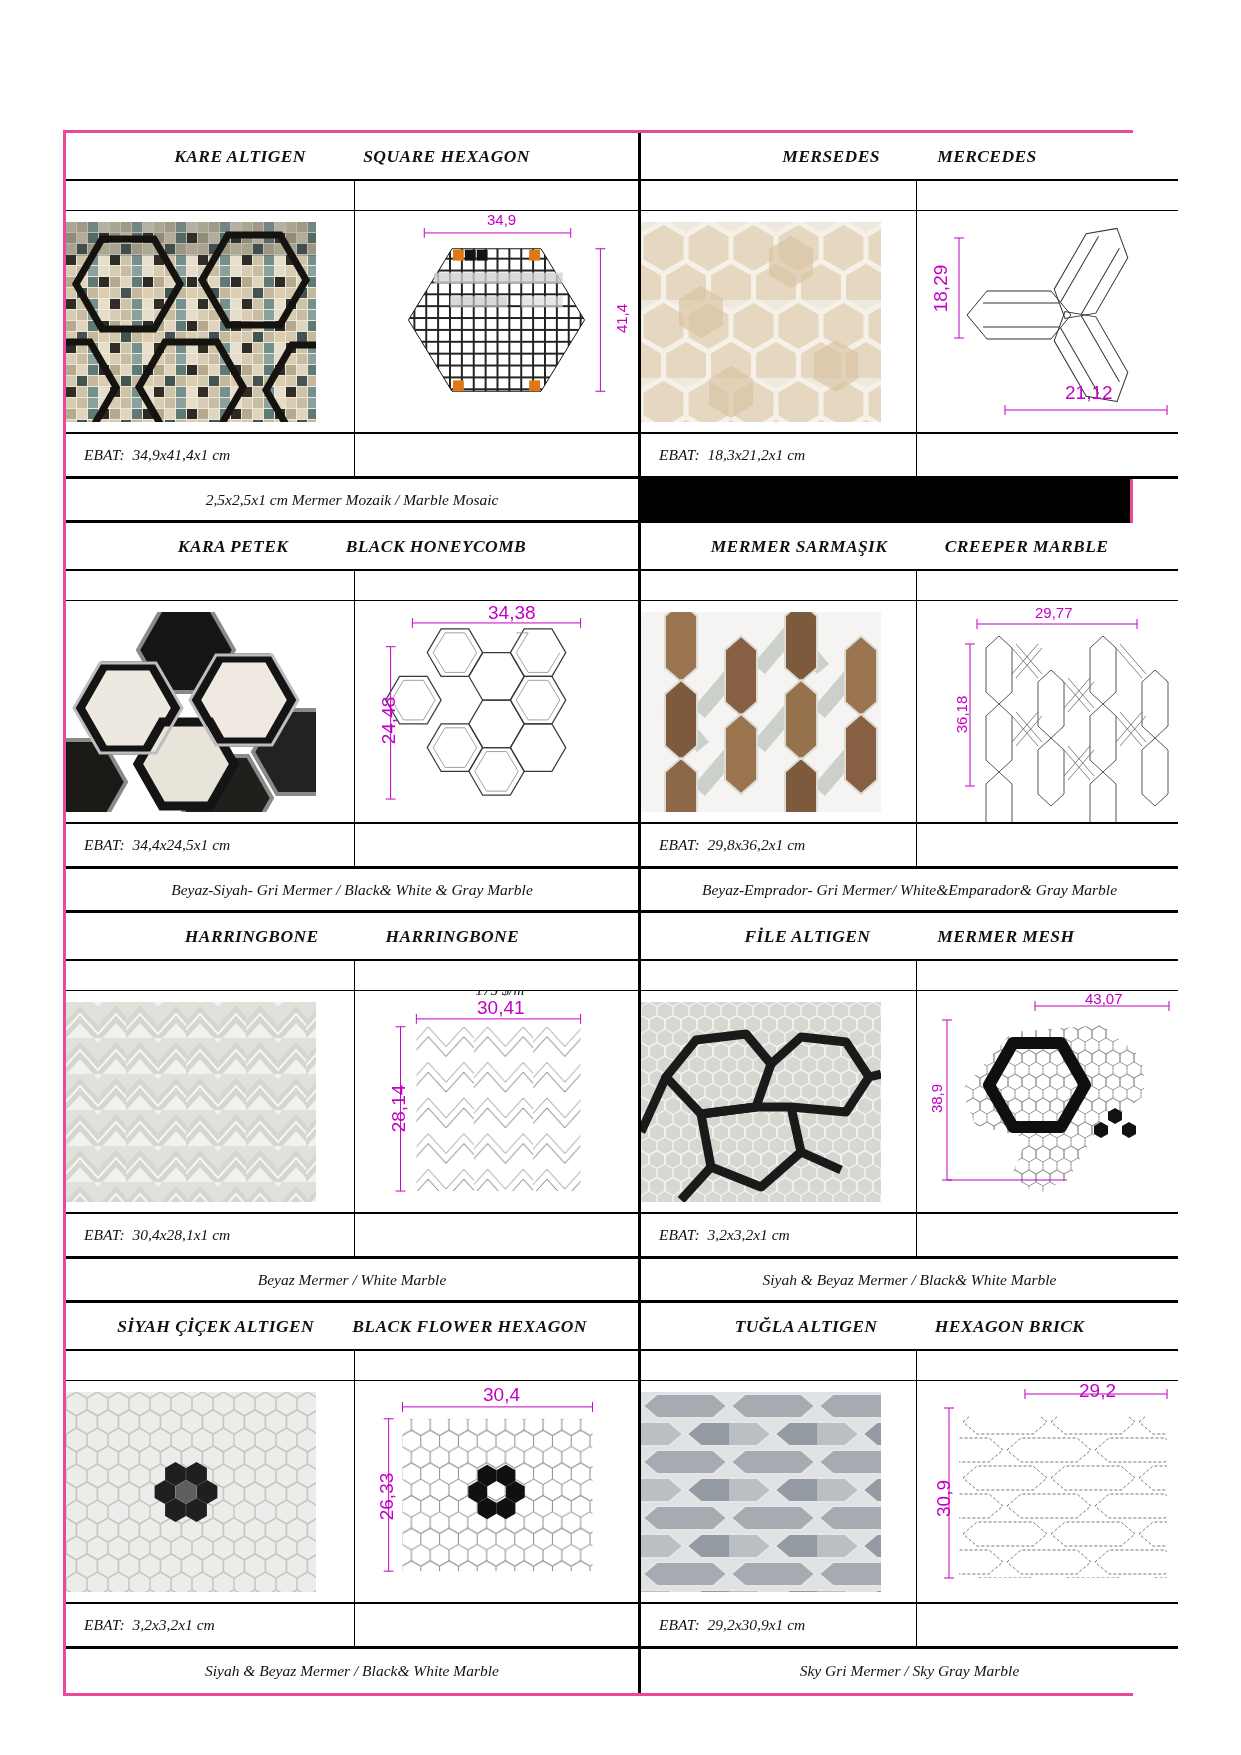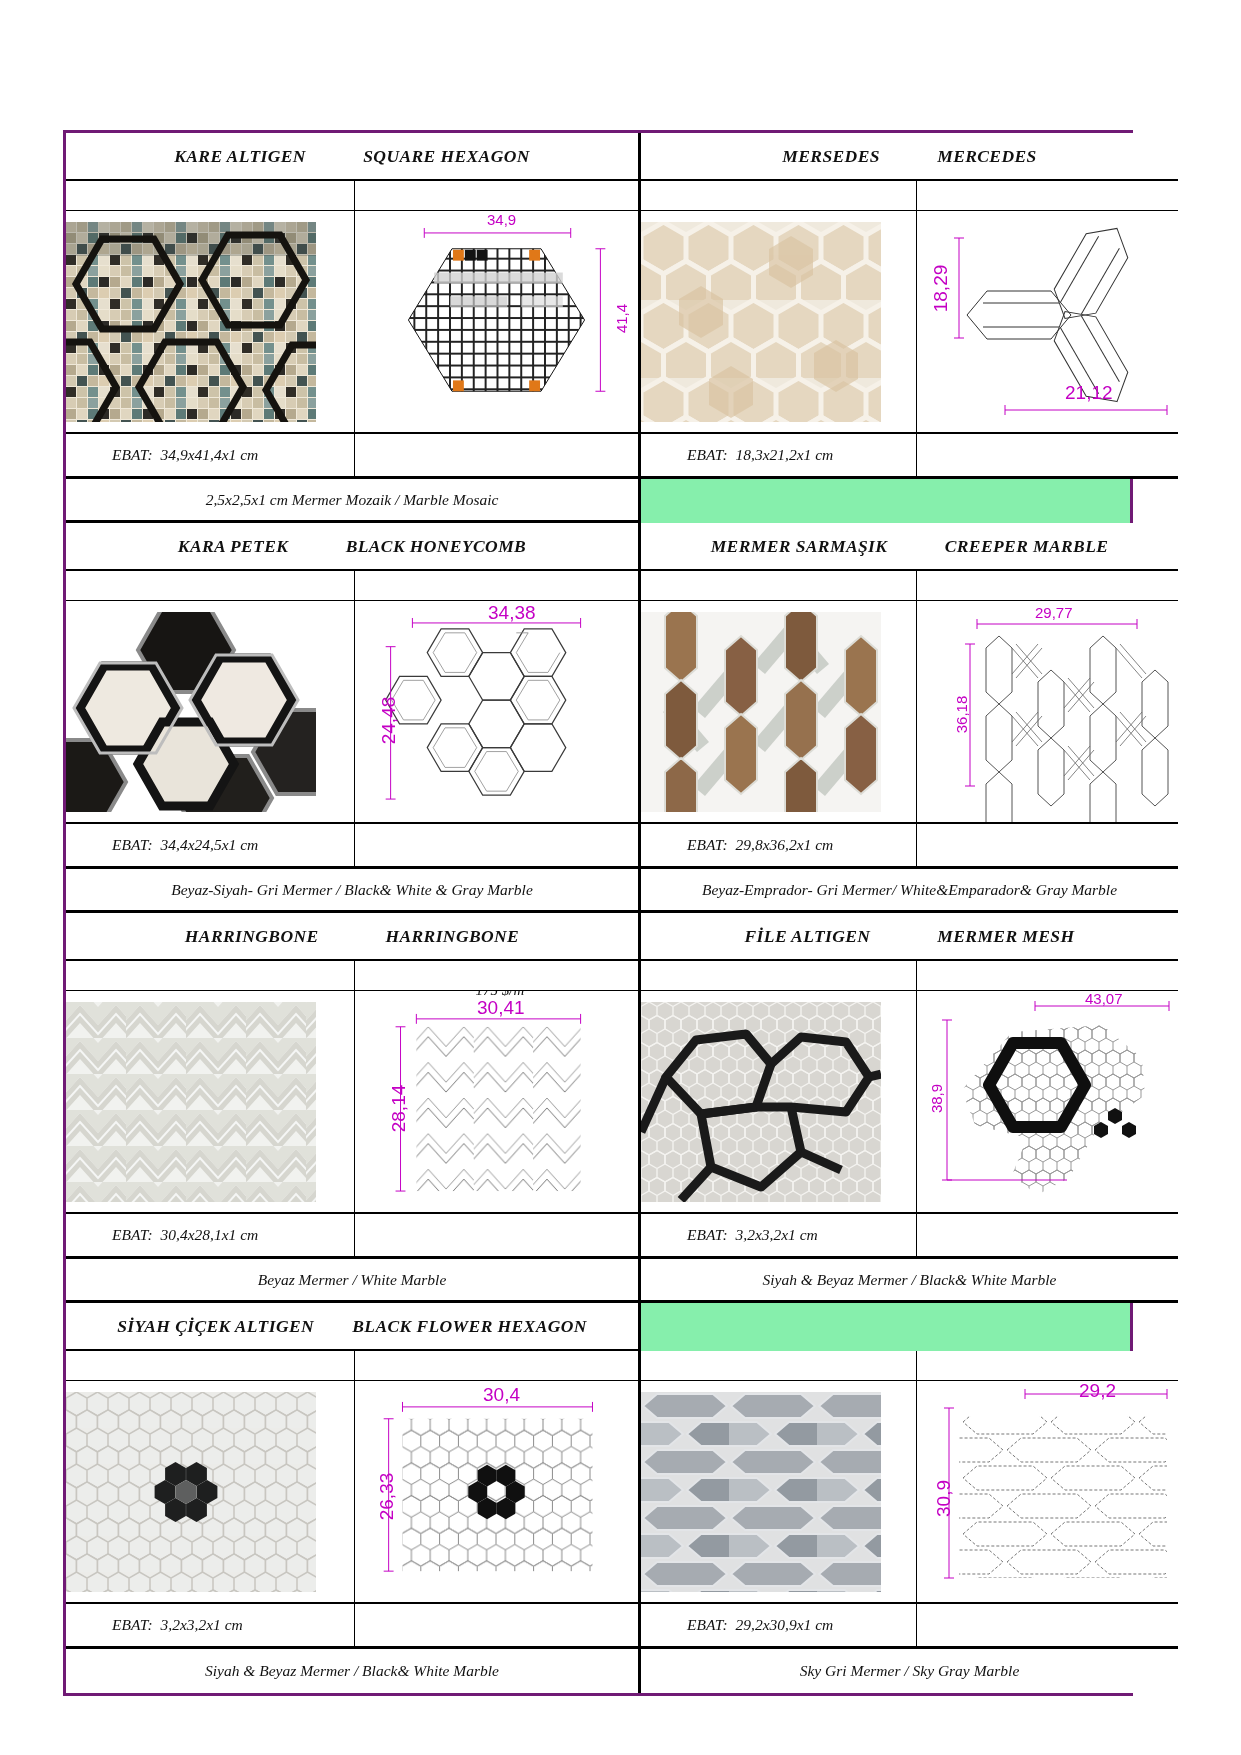--- a/index.html
+++ b/index.html
@@ -1,27 +1,27 @@
 <!DOCTYPE html>
 <html><head>
 <meta charset="utf-8">
 <style>
   html,body{margin:0;padding:0;background:#fff}
   body{width:1241px;height:1755px;position:relative;font-family:"Liberation Serif",serif;color:#111}
-  .sheet{position:absolute;left:63px;top:130px;width:1070px;border:3px solid #701a75;box-sizing:border-box;background:#86efac}
+  .sheet{position:absolute;left:63px;top:130px;width:1070px;border:3px solid #ec4899;box-sizing:border-box;background:#000000}
   .row{display:grid;grid-template-columns:289px 286px 276px 261px}
   .row>div{box-sizing:border-box;position:relative;overflow:hidden;background:#fff}
   .sp2{grid-column:span 2}
   .v1{border-right:1px solid #000}
   .v2{border-right:3px solid #000}
   .hd{height:48px;border-bottom:2px solid #000;display:flex;align-items:center;justify-content:center;
       font-weight:bold;font-style:italic;font-size:17.5px;letter-spacing:.4px}
   .gap{height:30px;border-bottom:1px solid #000}
   .img{height:223px;border-bottom:2px solid #000;display:flex;align-items:center;justify-content:flex-start}
-  .ebat{height:45px;border-bottom:3px solid #000;display:flex;align-items:center;padding-left:46px;
+  .ebat{height:45px;border-bottom:3px solid #000;display:flex;align-items:center;padding-left:18px;
         font-style:italic;font-size:15.5px;white-space:pre}
   .desc{height:44px;border-bottom:3px solid #000;display:flex;align-items:center;justify-content:center;
         font-style:italic;font-size:15.5px}
   .lastrow .desc{border-bottom:none}
   .dim{position:absolute;color:#c400c4;font-family:"Liberation Sans",sans-serif;font-size:15px;line-height:1;white-space:nowrap}
   .dimv{transform:rotate(-90deg);transform-origin:center center}
   .dimbig{font-size:19px}
   .note{position:absolute;top:-9px;left:52%;transform:translateX(-50%);font-style:italic;font-size:15px;color:#111;white-space:nowrap}
   svg{display:block}
 </style>
@@ -457,20 +457,24 @@
   <div class="row">
     <div class="desc sp2 v2">Beyaz Mermer / White Marble</div>
     <div class="desc sp2">Siyah &amp; Beyaz Mermer /  Black&amp; White Marble</div>
   </div>
 
   <div class="row lastrow">
     <div class="hd sp2 v2">
       <span>SİYAH ÇİÇEK ALTIGEN</span>&nbsp;&nbsp;&nbsp;&nbsp;&nbsp;&nbsp;&nbsp;&nbsp;
       <span>BLACK FLOWER HEXAGON</span>
     </div>
+    <div class="hd sp2">
+      <span>TUĞLA ALTIGEN</span>&nbsp;&nbsp;&nbsp;&nbsp;&nbsp;&nbsp;&nbsp;&nbsp;&nbsp;&nbsp;&nbsp;&nbsp;
+      <span>HEXAGON BRICK</span>
+    </div>
   </div>
   <div class="row">
     <div class="gap v1"></div>
       <div class="gap v2"></div>
     <div class="gap v1"></div>
       <div class="gap"></div>
   </div>
   <div class="row">
     <div class="img v1">
       <svg width="250" height="200" viewBox="0 0 250 200">

